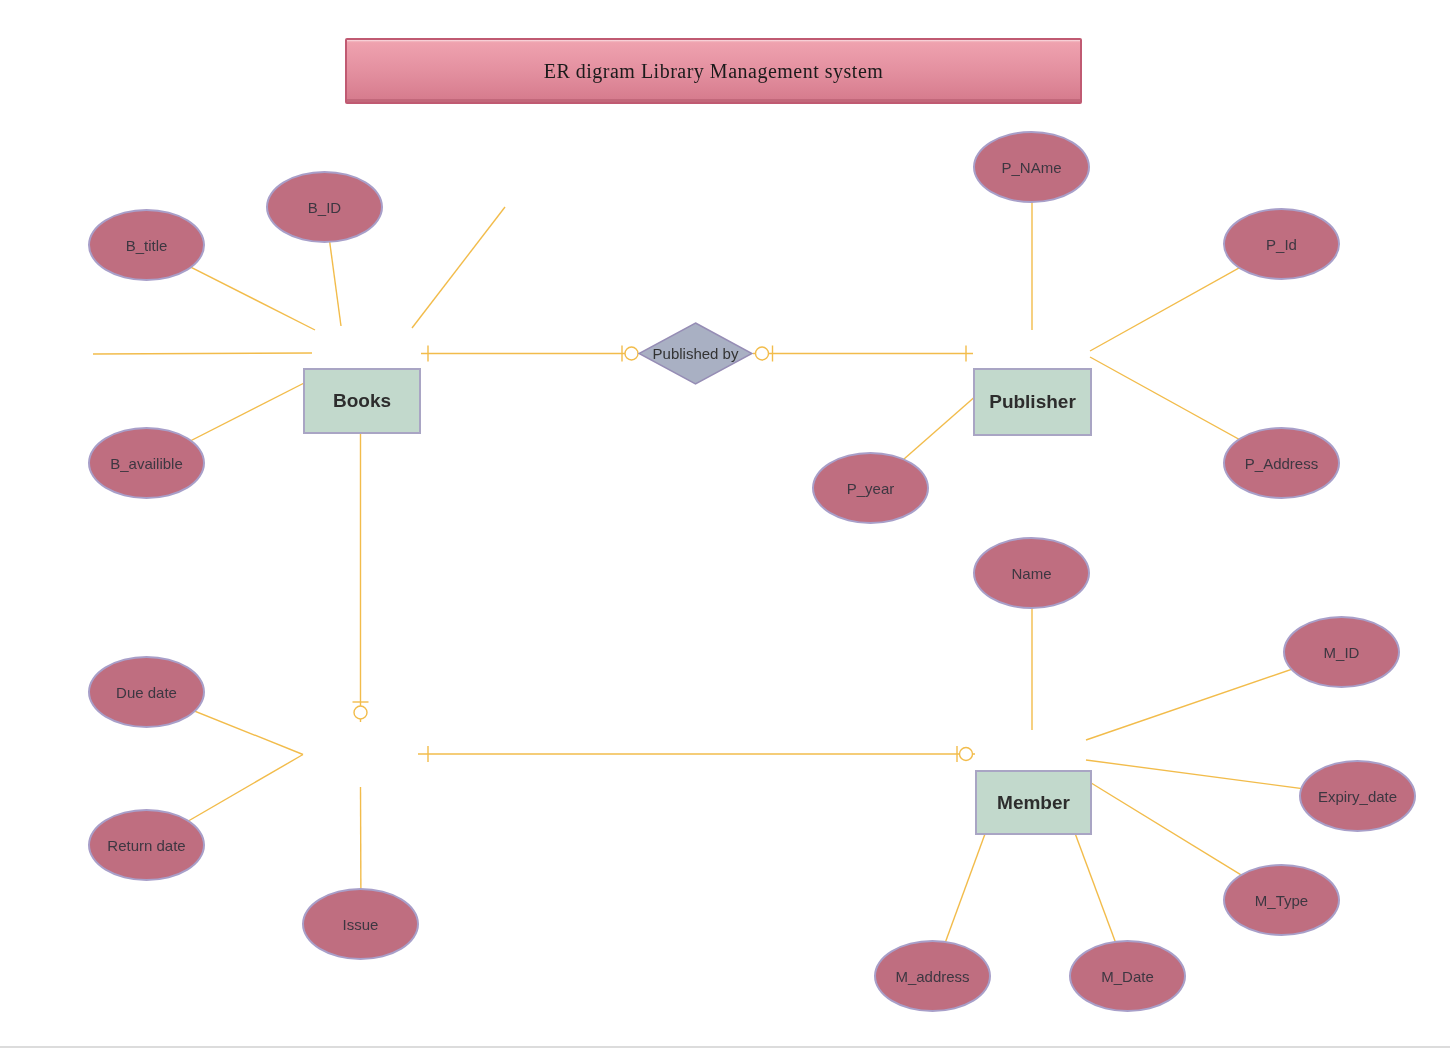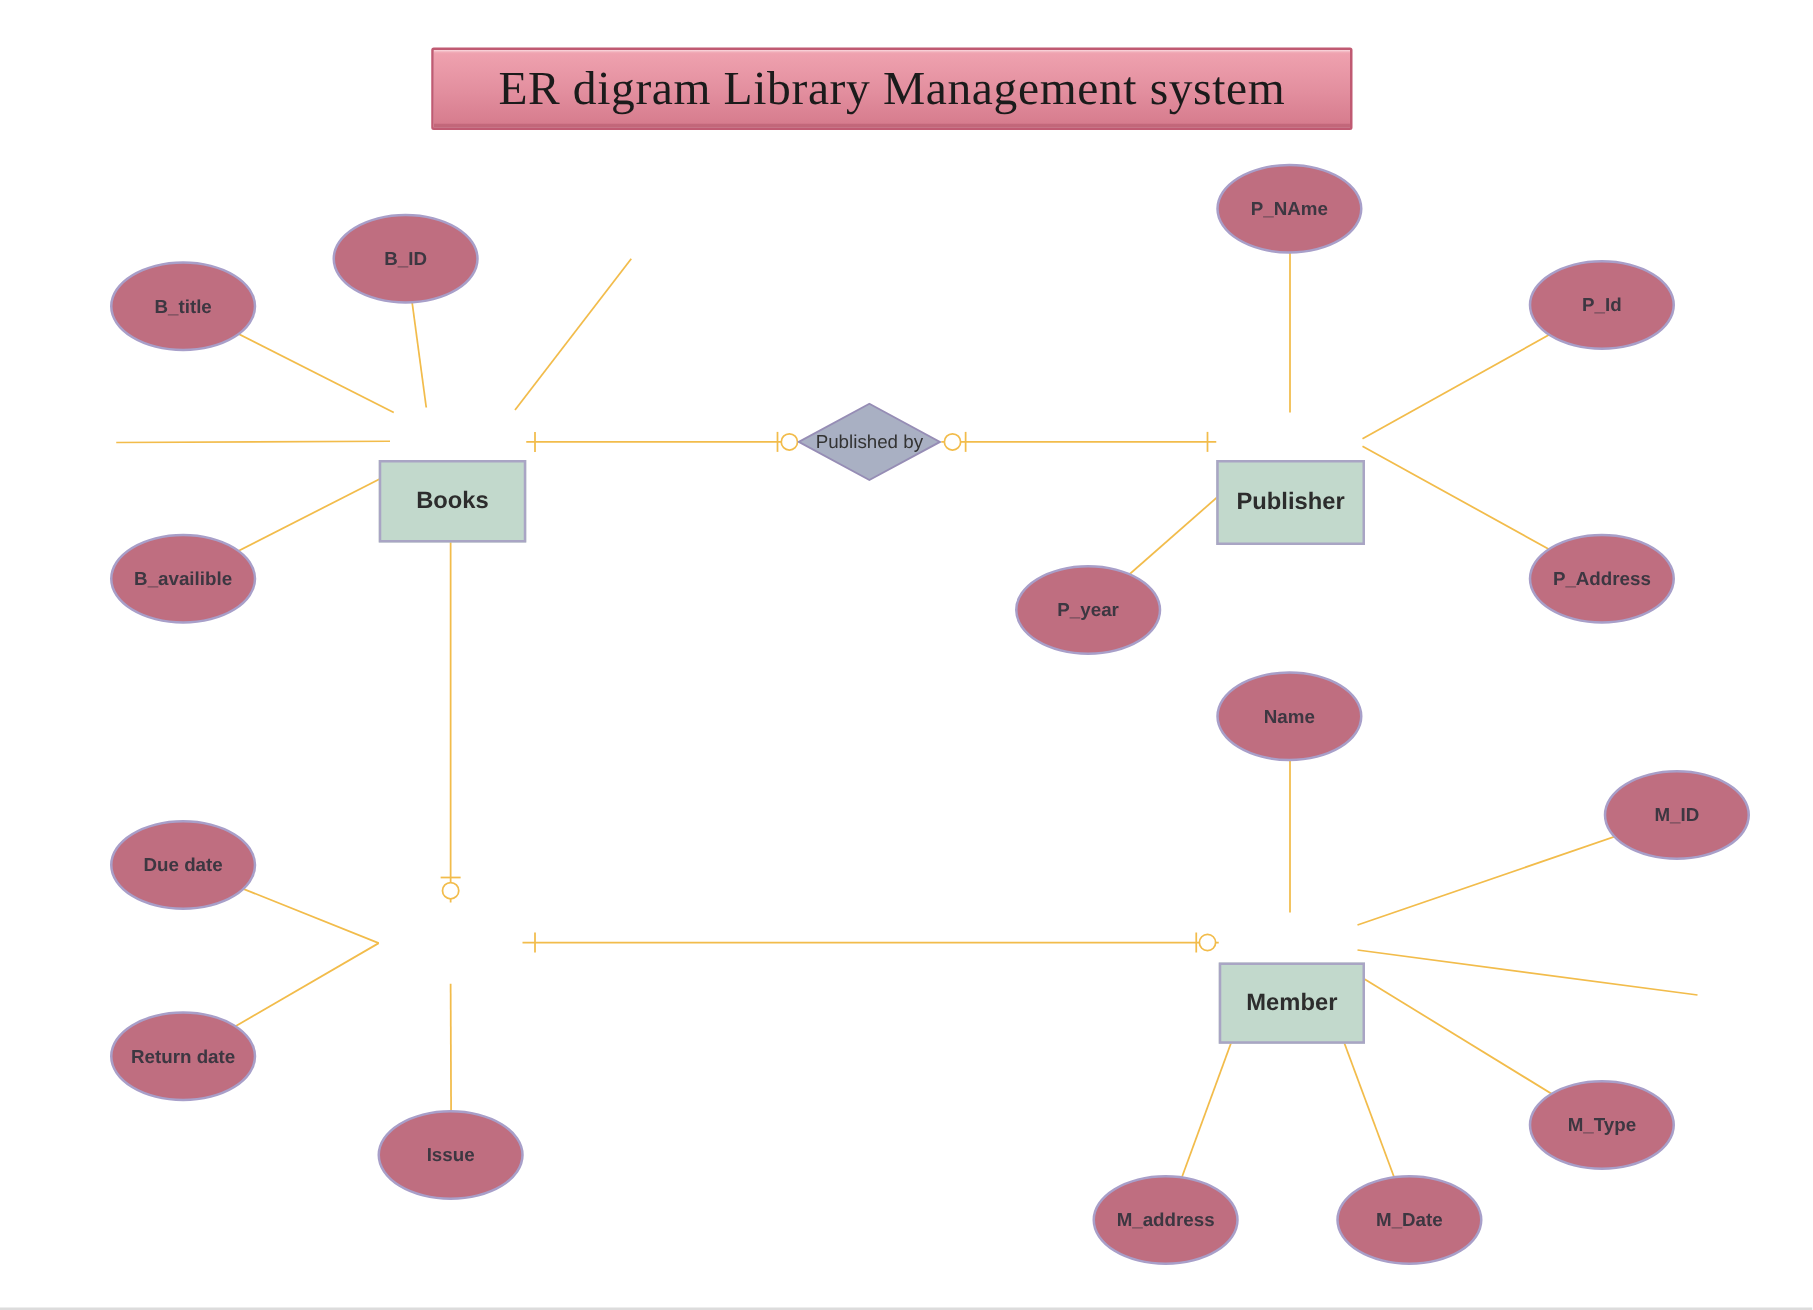--- a/index.html
+++ b/index.html
@@ -36,21 +36,21 @@
     background: linear-gradient(180deg, var(--banner-top, #f0a3b0) 0%, #e28e9e 55%, var(--banner-bottom, #d57a8c) 100%);
     border: 2px solid var(--banner-border, #c05a72);
     border-radius: 2px;
     box-shadow: inset 0 -9px 0 -6px rgba(166, 74, 94, 0.40), inset 0 3px 2px -2px rgba(255,255,255,0.65);
     display: flex;
     align-items: center;
     justify-content: center;
   }
   .banner .title-text {
     font-family: "Liberation Serif", serif;
-    font-size: 38px;
+    font-size: 20px;
     color: #1b1b1b;
     letter-spacing: 0.5px;
     white-space: nowrap;
   }
   .entity {
     position: absolute;
     box-sizing: border-box;
     background: var(--entity-fill, #c2d9cc);
     border: 2px solid var(--entity-border, #a9a5c4);
     display: flex;
@@ -68,21 +68,20 @@
     border-radius: 50%;
     background: var(--attribute-fill, #bf6e80);
     border: 2px solid var(--attribute-border, #a89fc9);
     display: flex;
     align-items: center;
     justify-content: center;
     font-size: 15px;
     color: #3d3741;
     text-align: center;
     white-space: nowrap;
-    font-weight: bold;
   }
   .relationship { position: absolute; }
   .relationship svg { position: absolute; left: 0; top: 0; width: 100%; height: 100%; }
   .relationship polygon {
     fill: var(--relationship-fill, #a9b0c3);
     stroke: var(--relationship-border, #968db5);
     stroke-width: 1.5;
   }
   .rel-label {
     position: absolute;
@@ -188,20 +187,23 @@
   <div class="attribute" style="left:812px;top:452px">
     <span>P_year</span>
   </div>
 
   <div class="attribute" style="left:973px;top:537px">
     <span>Name</span>
   </div>
   <div class="attribute" style="left:1283px;top:616px">
     <span>M_ID</span>
   </div>
+  <div class="attribute" style="left:1299px;top:760px">
+    <span>Expiry_date</span>
+  </div>
   <div class="attribute" style="left:1223px;top:864px">
     <span>M_Type</span>
   </div>
   <div class="attribute" style="left:1069px;top:940px">
     <span>M_Date</span>
   </div>
   <div class="attribute" style="left:88px;top:656px">
     <span>Due date</span>
   </div>
 

